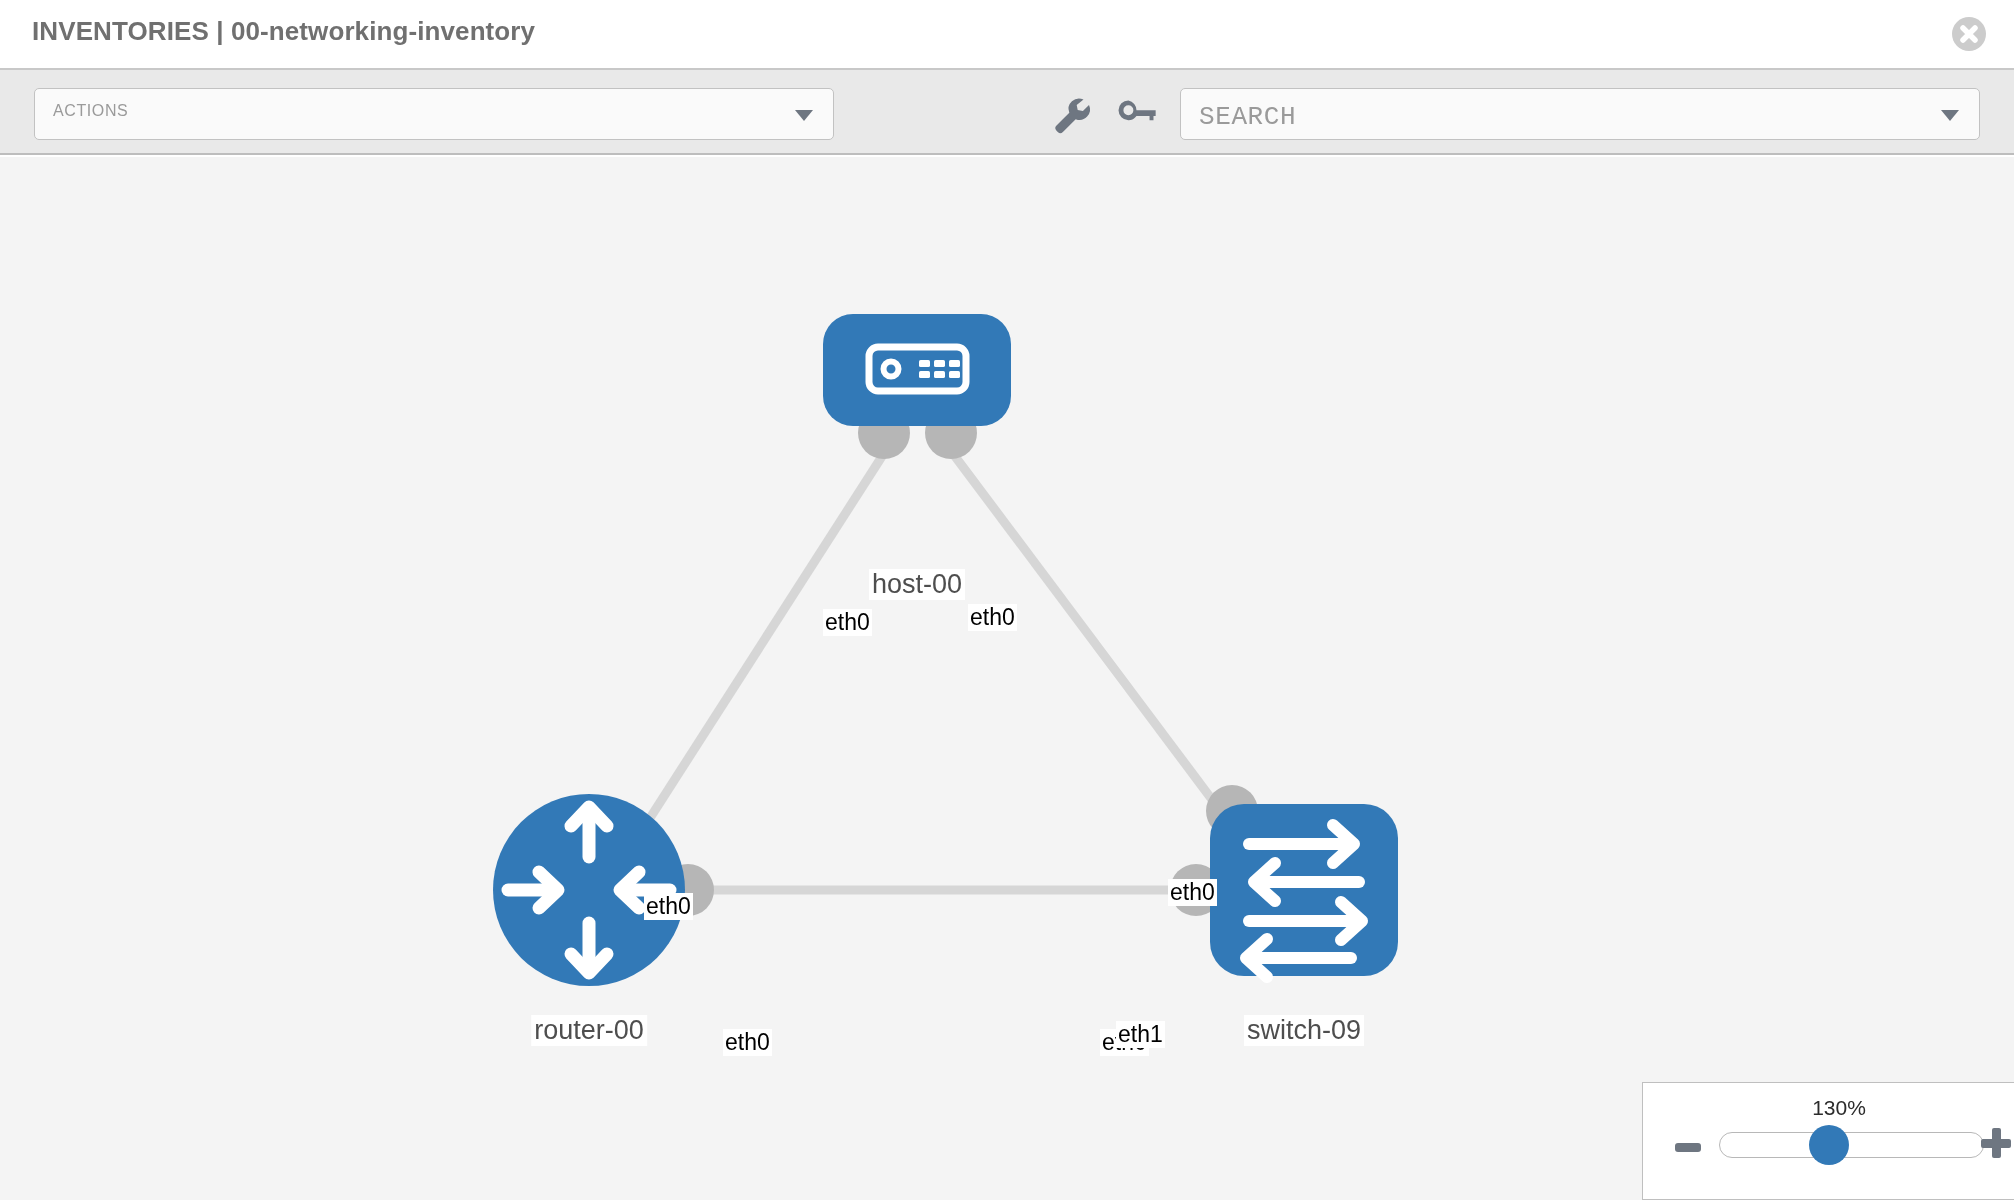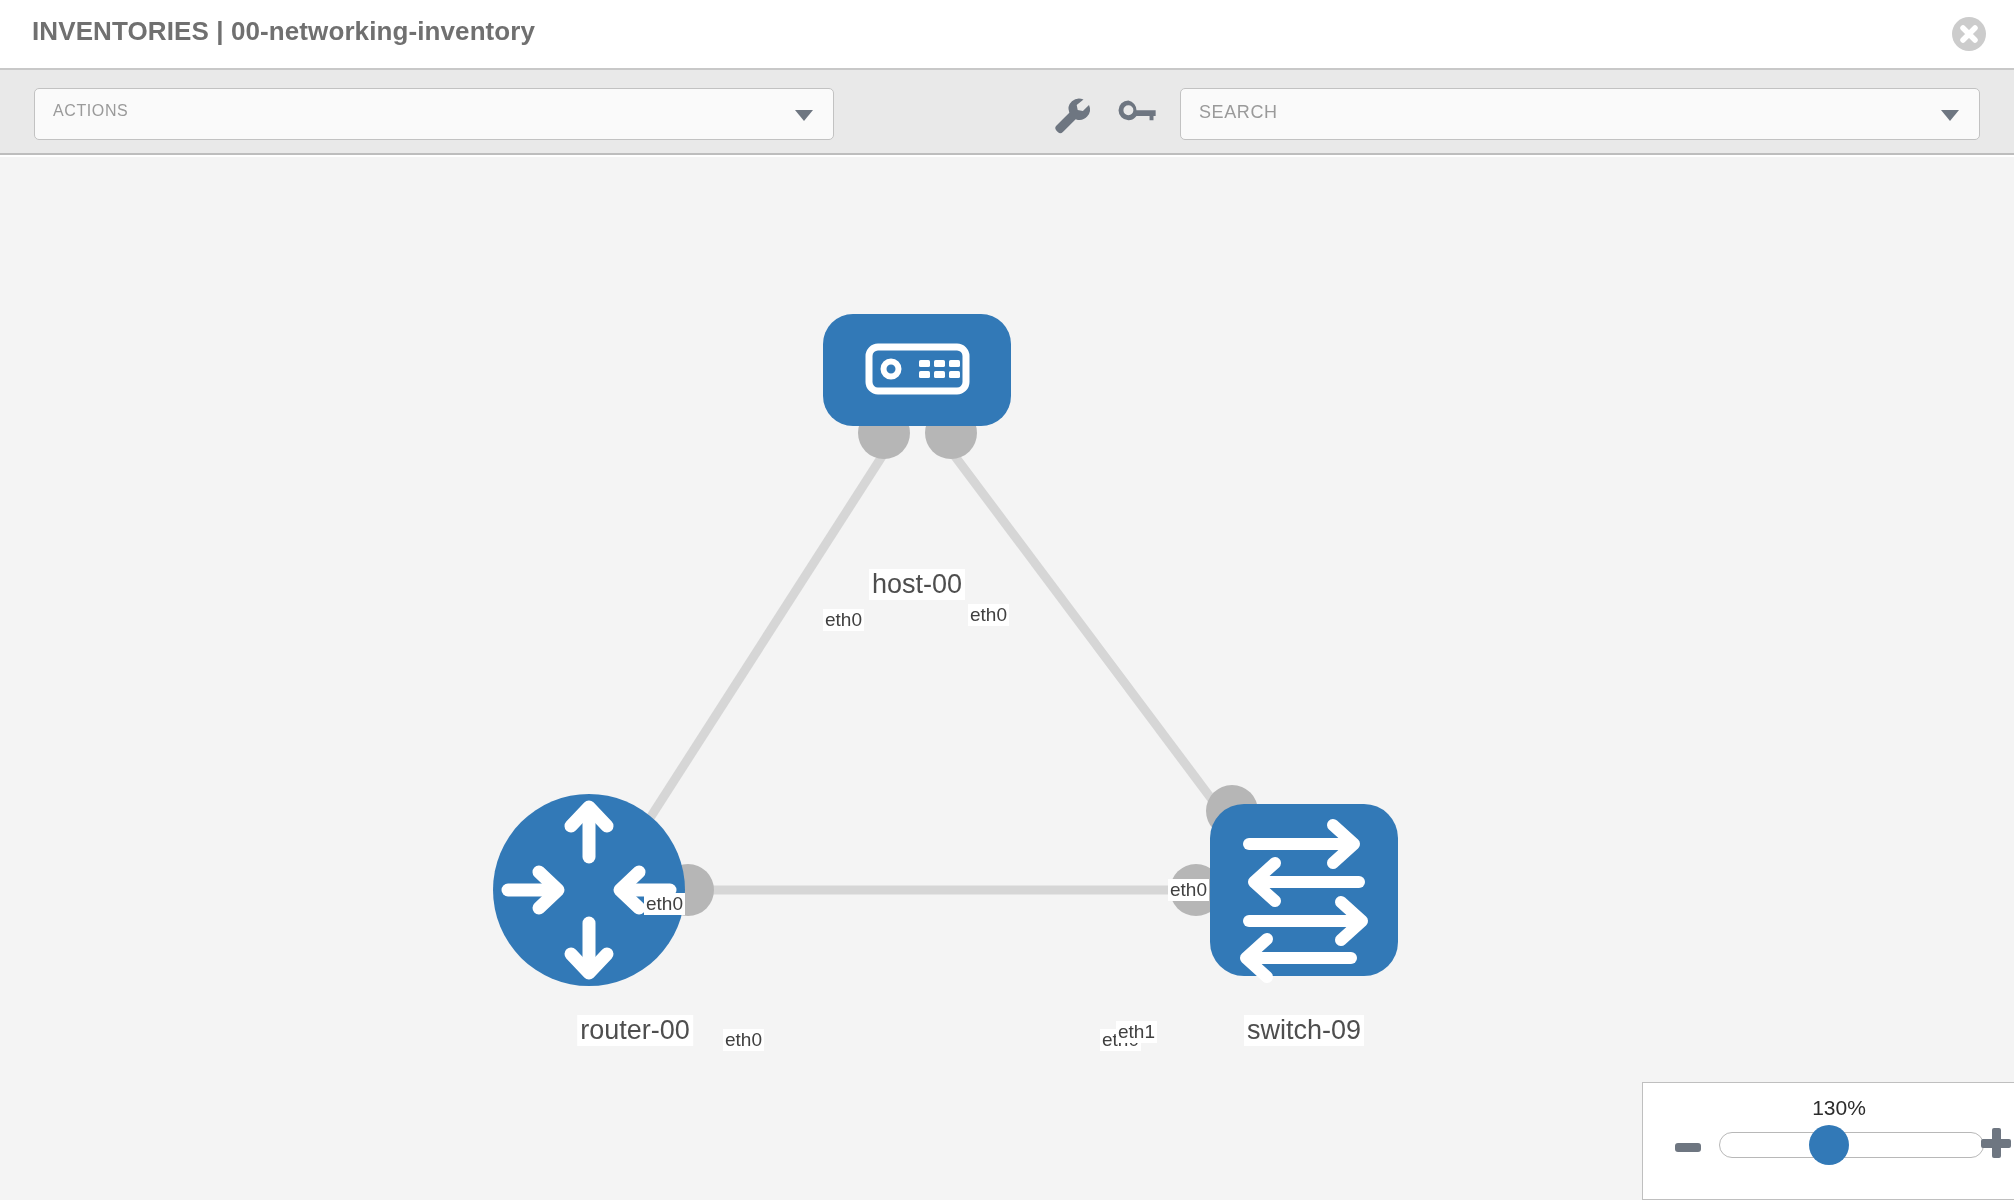--- a/index.html
+++ b/index.html
@@ -62,21 +62,21 @@
 
   .search-select {
     position: absolute; left: 1180px; top: 18px;
     width: 800px; height: 52px;
     background: #fafafa;
     border: 1px solid #c2c2c2; border-radius: 5px;
     cursor: text;
   }
   .search-label {
     position: absolute; left: 18px; top: 13px;
-    font-size: 18px; color: #9a9a9a; letter-spacing: 0.6px;
+    font-size: 26px; color: #9a9a9a; letter-spacing: 0.6px; font-family: Liberation Mono, monospace;
   }
 
   
   .canvas {
     position: absolute; left: 0; top: 157px;
     width: 2014px; height: 1043px;
     background: #f4f4f4;
     overflow: hidden;
   }
   #topology { position: absolute; left: 0; top: 0; }
@@ -84,21 +84,21 @@
   .node-label {
     position: absolute;
     font-size: 27px; color: #4e4e4e;
     background: #ffffff;
     padding: 0 3px;
     white-space: nowrap;
     transform: translateX(-50%);
   }
   .iface-label {
     position: absolute;
-    font-size: 19px; color: #404040;
+    font-size: 23px; color: #000000;
     background: #ffffff;
     padding: 0 2px;
     white-space: nowrap;
   }
 
   
   .zoom-panel {
     position: absolute; left: 1622px; top: 1082px;
     width: 392px; height: 118px;
     background: #ffffff;
@@ -240,21 +240,21 @@
           <path d="M1249 764 L1360 764"></path>
           <path d="M1341 745 L1362 764 L1341 783"></path>
 
           <path d="M1351 801 L1248 801"></path>
           <path d="M1267 782 L1246 801 L1267 820"></path>
         </g>
       </g>
     </svg>
 
     <div class="node-label" style="left:917px; top:412px;">host-00</div>
-    <div class="node-label" style="left:589px; top:858px;margin-left:46px;">router-00</div>
+    <div class="node-label" style="left:589px; top:858px;">router-00</div>
     <div class="node-label" style="left:1304px; top:858px;">switch-09</div>
 
     <div class="iface-label" style="left:823px; top:452px;">eth0</div>
     <div class="iface-label" style="left:968px; top:447px;">eth0</div>
     <div class="iface-label" style="left:644px; top:736px;">eth0</div>
     <div class="iface-label" style="left:1168px; top:722px;">eth0</div>
     <div class="iface-label" style="left:723px; top:872px;">eth0</div>
     <div class="iface-label" style="left:1100px; top:872px;">eth0</div>
     <div class="iface-label" style="left:1116px; top:864px;">eth1</div>
   </div>

